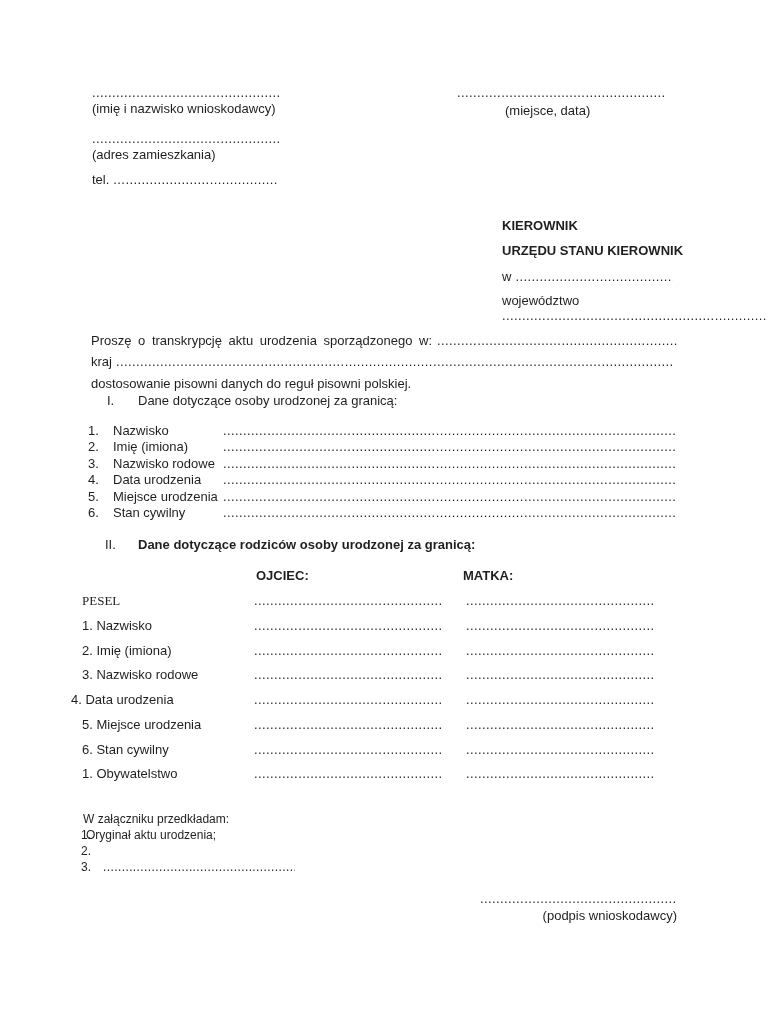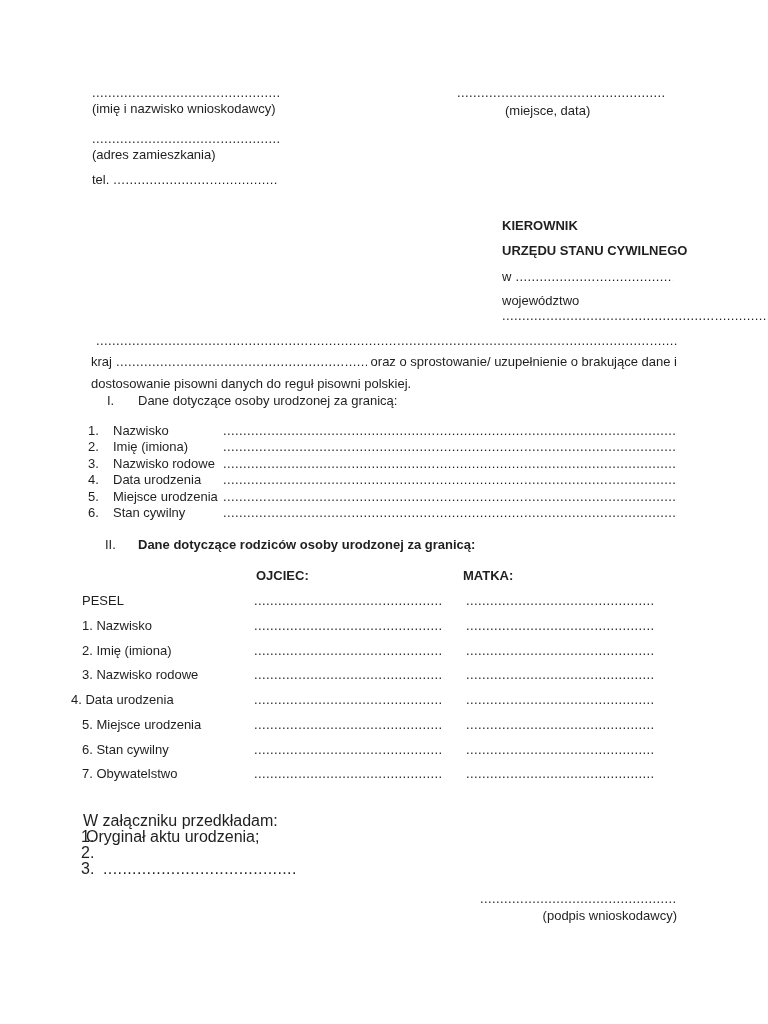--- a/index.html
+++ b/index.html
@@ -3,21 +3,21 @@
 <meta charset="utf-8">
 <style>
   html,body{margin:0;padding:0;background:#ffffff;}
   body{
     width:768px;height:1024px;position:relative;overflow:hidden;
     font-family:"Liberation Sans","DejaVu Sans",sans-serif;
     font-size:13px;color:#1f1f1f;-webkit-font-smoothing:antialiased;
   }
   .abs{position:absolute;}
   .b{font-weight:bold;text-align:center;}
-  .sm{font-size:16px;}
+  .sm{font-size:12px;}
   .dots{
     overflow:hidden;white-space:nowrap;letter-spacing:0.4px;
     display:inline-block;vertical-align:baseline;
   }
   .flexrow{display:flex;align-items:baseline;}
   .fill{flex:1 1 auto;min-width:0;overflow:hidden;white-space:nowrap;letter-spacing:0.4px;}
   .num{flex:0 0 25px;}
   .lab{flex:0 0 110px;white-space:nowrap;}
   .right{text-align:right;}
   .js1{word-spacing:3px;white-space:nowrap;}
@@ -33,37 +33,37 @@
 
 <div class="abs flexrow" style="left:92px;top:172px;width:186px;">
   <span>tel.</span>
   <span class="fill" style="margin-left:4px;">................................................................................................................................................................................................................................................................................................................................</span>
 </div>
 
 <span class="abs dots" style="left:457px;top:85px;width:207px;">................................................................................................................................................................................................................................................................................................................................</span>
 <span class="abs" style="left:505px;top:103px;">(miejsce, data)</span>
 
 <span class="abs b" style="left:502px;top:218px;">KIEROWNIK</span>
-<span class="abs b" style="left:502px;top:243px;">URZĘDU STANU CYWILNEGO</span>
+<span class="abs b" style="left:502px;top:243px;">URZĘDU STANU KIEROWNIK</span>
 <div class="abs flexrow" style="left:502px;top:269px;width:171px;">
   <span>w</span>
   <span class="fill" style="margin-left:4px;">................................................................................................................................................................................................................................................................................................................................</span>
 </div>
 <div class="abs flexrow" style="left:502px;top:293px;width:166px;flex-direction:column;">
   <span>województwo</span>
   <span class="fill">................................................................................................................................................................................................................................................................................................................................</span>
 </div>
 
 <div class="abs flexrow" style="left:91px;top:333px;width:586px;">
+  <span class="js1">Proszę o transkrypcję aktu urodzenia sporządzonego w:</span>
   <span class="fill" style="margin-left:5px;">................................................................................................................................................................................................................................................................................................................................</span>
 </div>
 <div class="abs flexrow" style="left:91px;top:354px;width:586px;">
   <span>kraj</span>
   <span class="fill" style="margin:0 4px;">................................................................................................................................................................................................................................................................................................................................</span>
-  <span style="white-space:nowrap;">oraz o sprostowanie/ uzupełnienie o brakujące dane i</span>
 </div>
 <div class="abs" style="left:91px;top:376px;width:586px;">dostosowanie pisowni danych do reguł pisowni polskiej.</div>
 
 <span class="abs" style="left:107px;top:393px;">I.</span>
 <span class="abs" style="left:138px;top:393px;">Dane dotyczące osoby urodzonej za granicą:</span>
 
 <div class="abs flexrow" style="left:88px;top:423px;width:588px;">
   <span class="num">1.</span>
   <span class="lab">Nazwisko</span>
   <span class="fill">................................................................................................................................................................................................................................................................................................................................</span>
@@ -94,21 +94,21 @@
   <span class="fill">................................................................................................................................................................................................................................................................................................................................</span>
 </div>
 
 <span class="abs" style="left:105px;top:537px;">II.</span>
 <span class="abs" style="left:138px;top:537px;font-weight:bold;">Dane dotyczące rodziców osoby urodzonej za granicą:</span>
 
 <span class="abs b" style="left:256px;top:568px;">OJCIEC:</span>
 <span class="abs b" style="left:463px;top:568px;">MATKA:</span>
 
 <div class="abs" style="left:0;top:593px;width:768px;height:15px;">
-  <span class="abs" style="left:82px;">PESEL</span>
+  <span class="abs" style="left:82px;font-family:Liberation Serif, serif;">PESEL</span>
   <span class="abs dots" style="left:254px;width:189px;">................................................................................................................................................................................................................................................................................................................................</span>
   <span class="abs dots" style="left:466px;width:187px;">................................................................................................................................................................................................................................................................................................................................</span>
 </div>
 <div class="abs" style="left:0;top:618px;width:688px;height:15px;">
   <span class="abs" style="left:82px;">1. Nazwisko</span>
   <span class="abs dots" style="left:254px;width:189px;">................................................................................................................................................................................................................................................................................................................................</span>
   <span class="abs dots" style="left:466px;width:187px;">................................................................................................................................................................................................................................................................................................................................</span>
 </div>
 <div class="abs" style="left:0;top:643px;width:768px;height:15px;">
   <span class="abs" style="left:82px;">2. Imię (imiona)</span>
@@ -129,21 +129,21 @@
   <span class="abs" style="left:82px;">5. Miejsce urodzenia</span>
   <span class="abs dots" style="left:254px;width:189px;">................................................................................................................................................................................................................................................................................................................................</span>
   <span class="abs dots" style="left:466px;width:187px;">................................................................................................................................................................................................................................................................................................................................</span>
 </div>
 <div class="abs" style="left:0;top:742px;width:768px;height:15px;">
   <span class="abs" style="left:82px;">6. Stan cywilny</span>
   <span class="abs dots" style="left:254px;width:189px;">................................................................................................................................................................................................................................................................................................................................</span>
   <span class="abs dots" style="left:466px;width:187px;">................................................................................................................................................................................................................................................................................................................................</span>
 </div>
 <div class="abs" style="left:0;top:766px;width:768px;height:15px;">
-  <span class="abs" style="left:82px;">7. Obywatelstwo</span>
+  <span class="abs" style="left:82px;">1. Obywatelstwo</span>
   <span class="abs dots" style="left:254px;width:189px;">................................................................................................................................................................................................................................................................................................................................</span>
   <span class="abs dots" style="left:466px;width:187px;">................................................................................................................................................................................................................................................................................................................................</span>
 </div>
 
 <span class="abs sm" style="left:83px;top:812px;">W załączniku przedkładam:</span>
 
 <div class="abs sm" style="left:0;top:828px;width:768px;height:14px;">
   <span class="abs" style="left:81px;">1.</span>
   <span class="abs" style="left:86px;">Oryginał aktu urodzenia;</span>
 </div>

